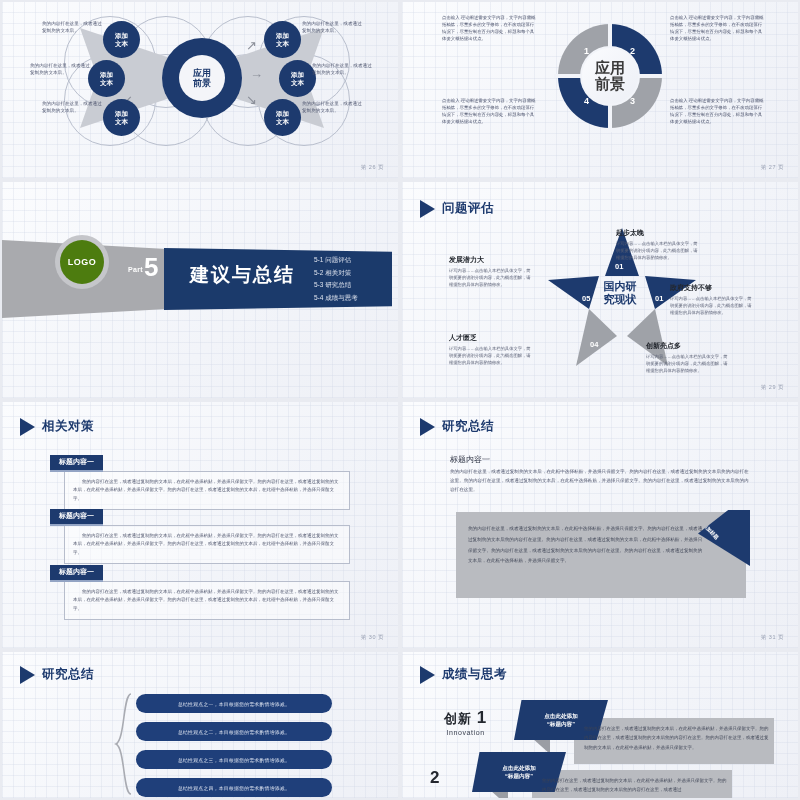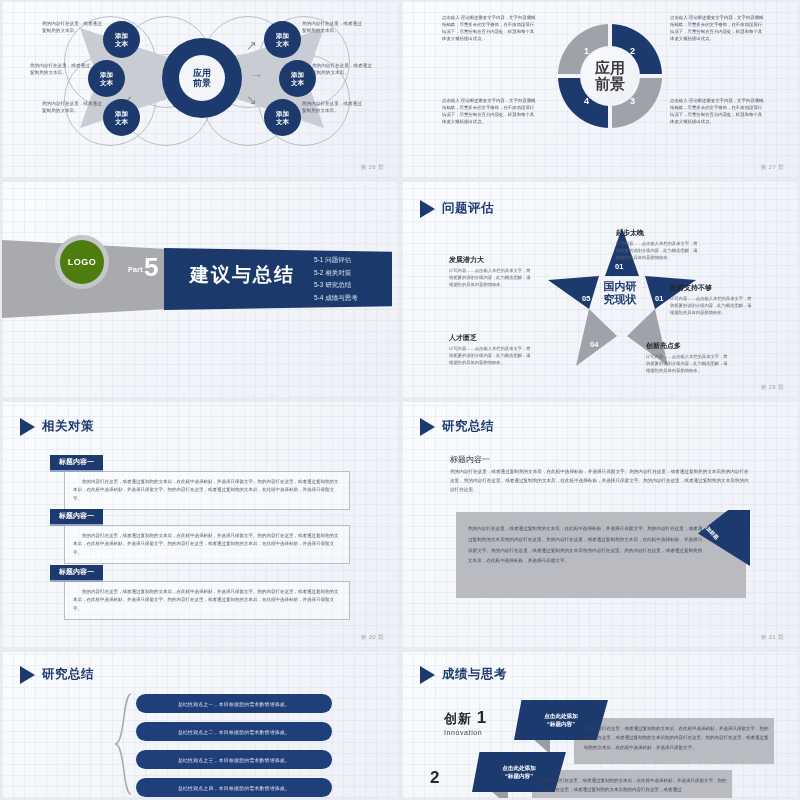--- a/index.html
+++ b/index.html
@@ -455,21 +455,21 @@
     <div class="pill" style="top:98px;">总结性观点之三，本目根据您的需求酌情增添减。</div>
     <div class="pill" style="top:126px;">总结性观点之四，本目根据您的需求酌情增添减。</div>
   </div>
 
   <div class="slide s8">
     <div class="ttl-wrap" style="left:18px;top:14px;">
       <div class="tri"></div>
       <div class="ttl-txt">成绩与思考</div>
     </div>
 
-    <div class="innov" style="top:56px;">
+    <div class="innov" style="top:56px;text-align:center;">
       <div class="cn">
         <span>创新</span>
         <b>1</b>
       </div>
       <div class="en">Innovation</div>
     </div>
 
     <div class="band" style="left:172px;top:66px;width:200px;"></div>
     <div class="flagshadow" style="left:130px;top:86px;"></div>
     <div class="flag" style="left:112px;top:48px;">

